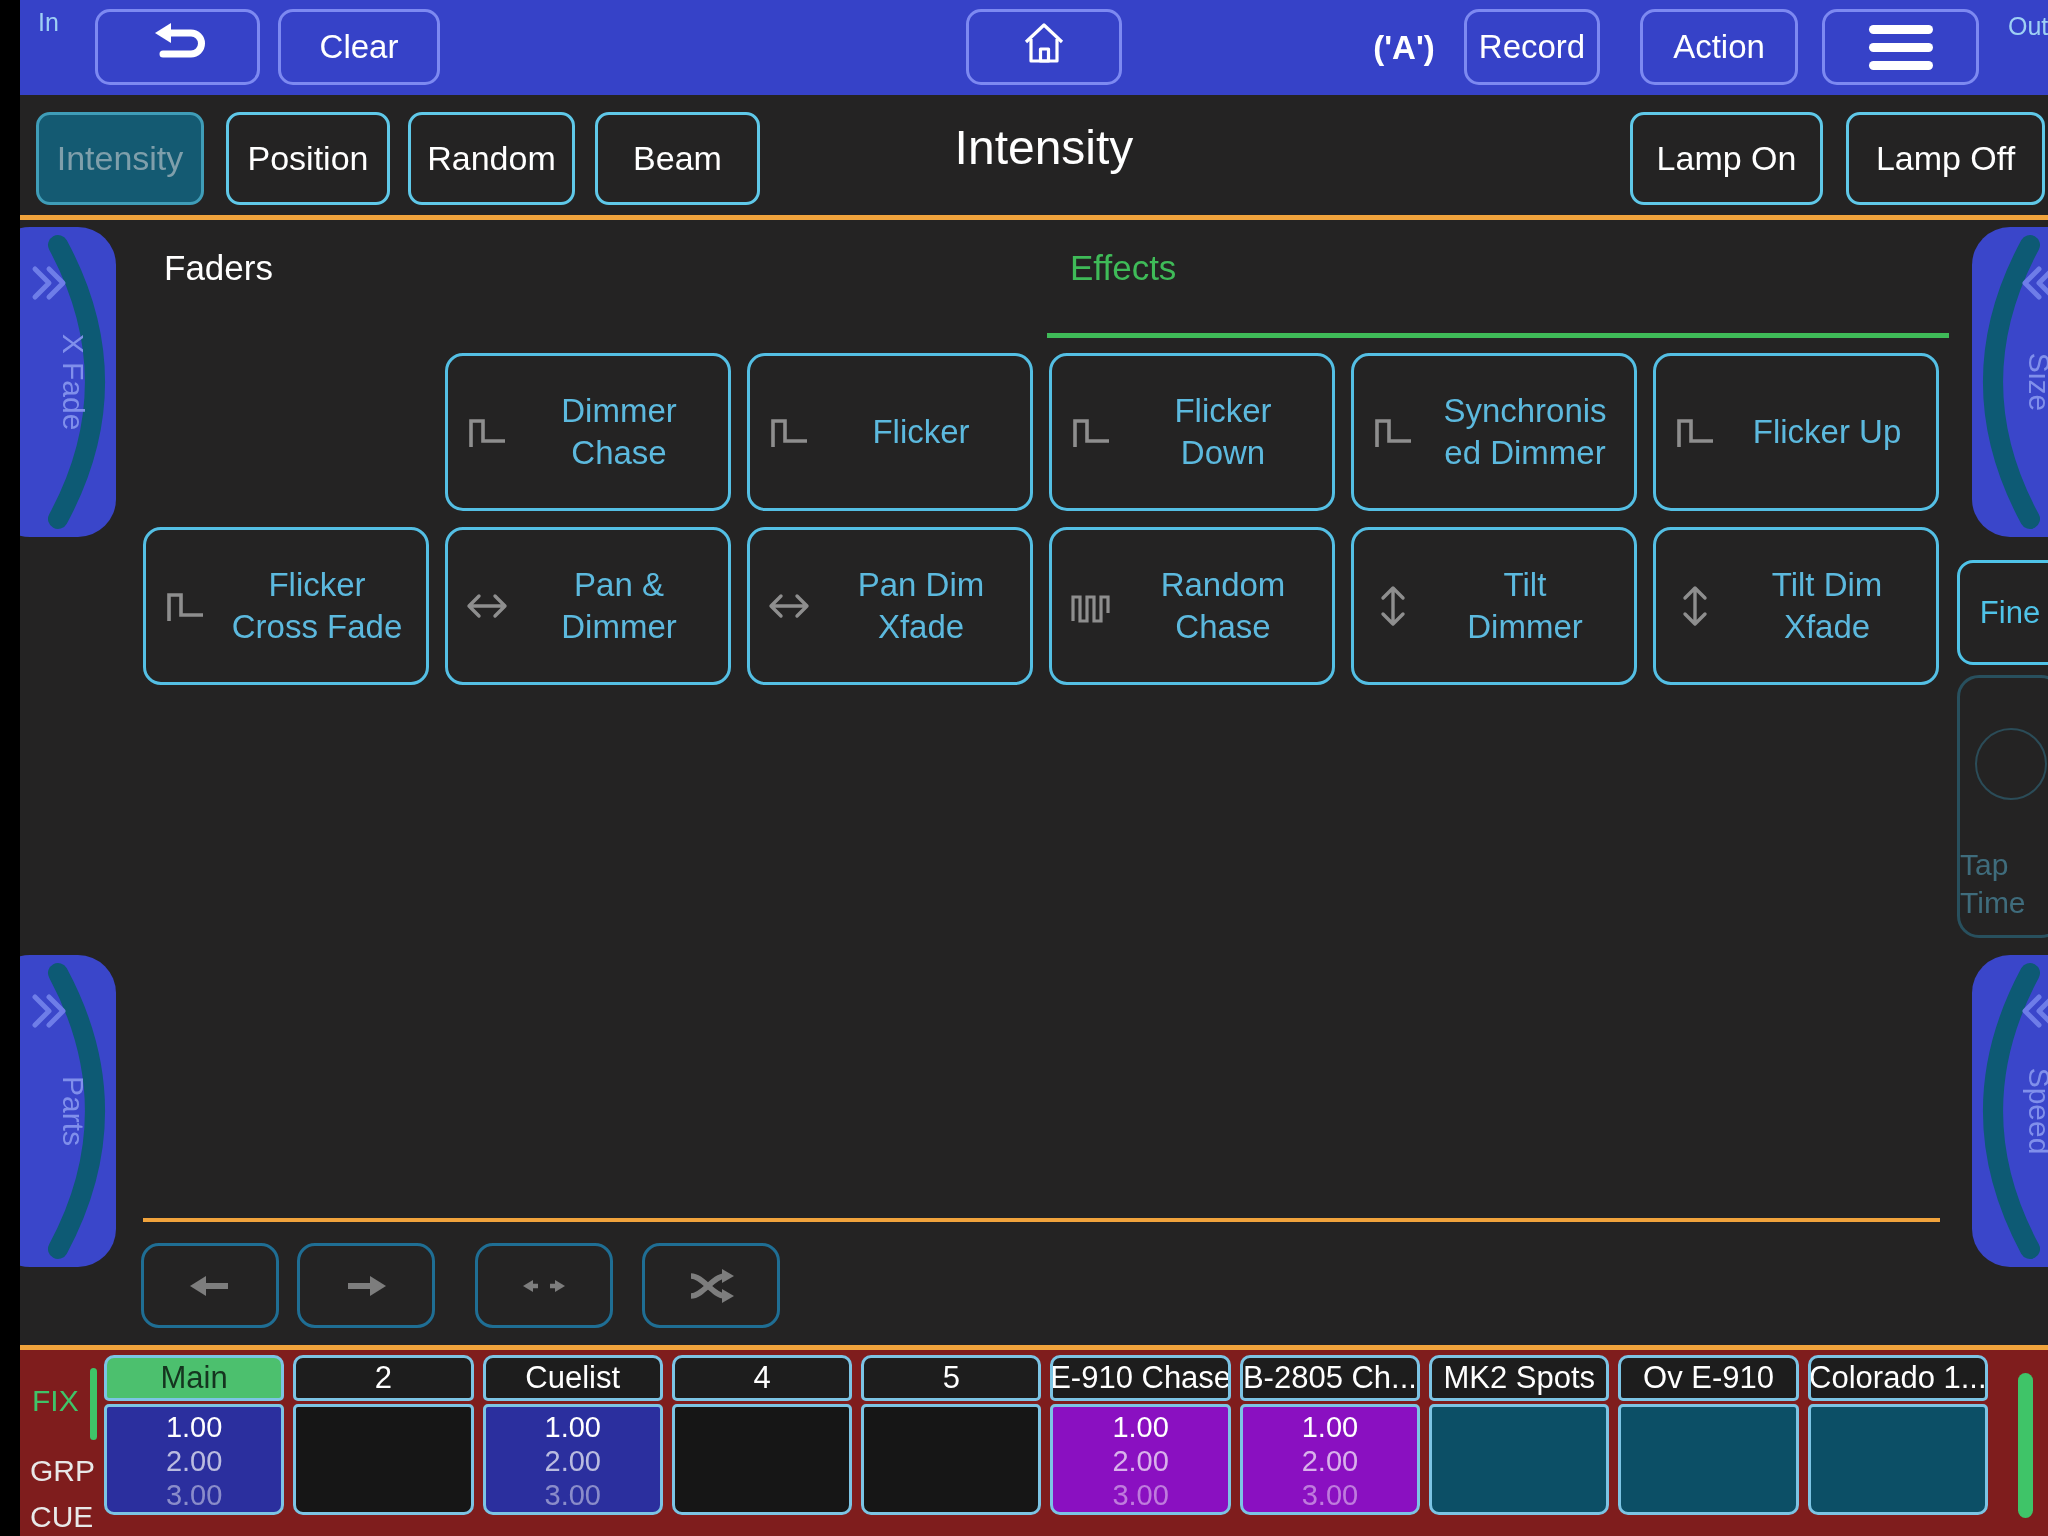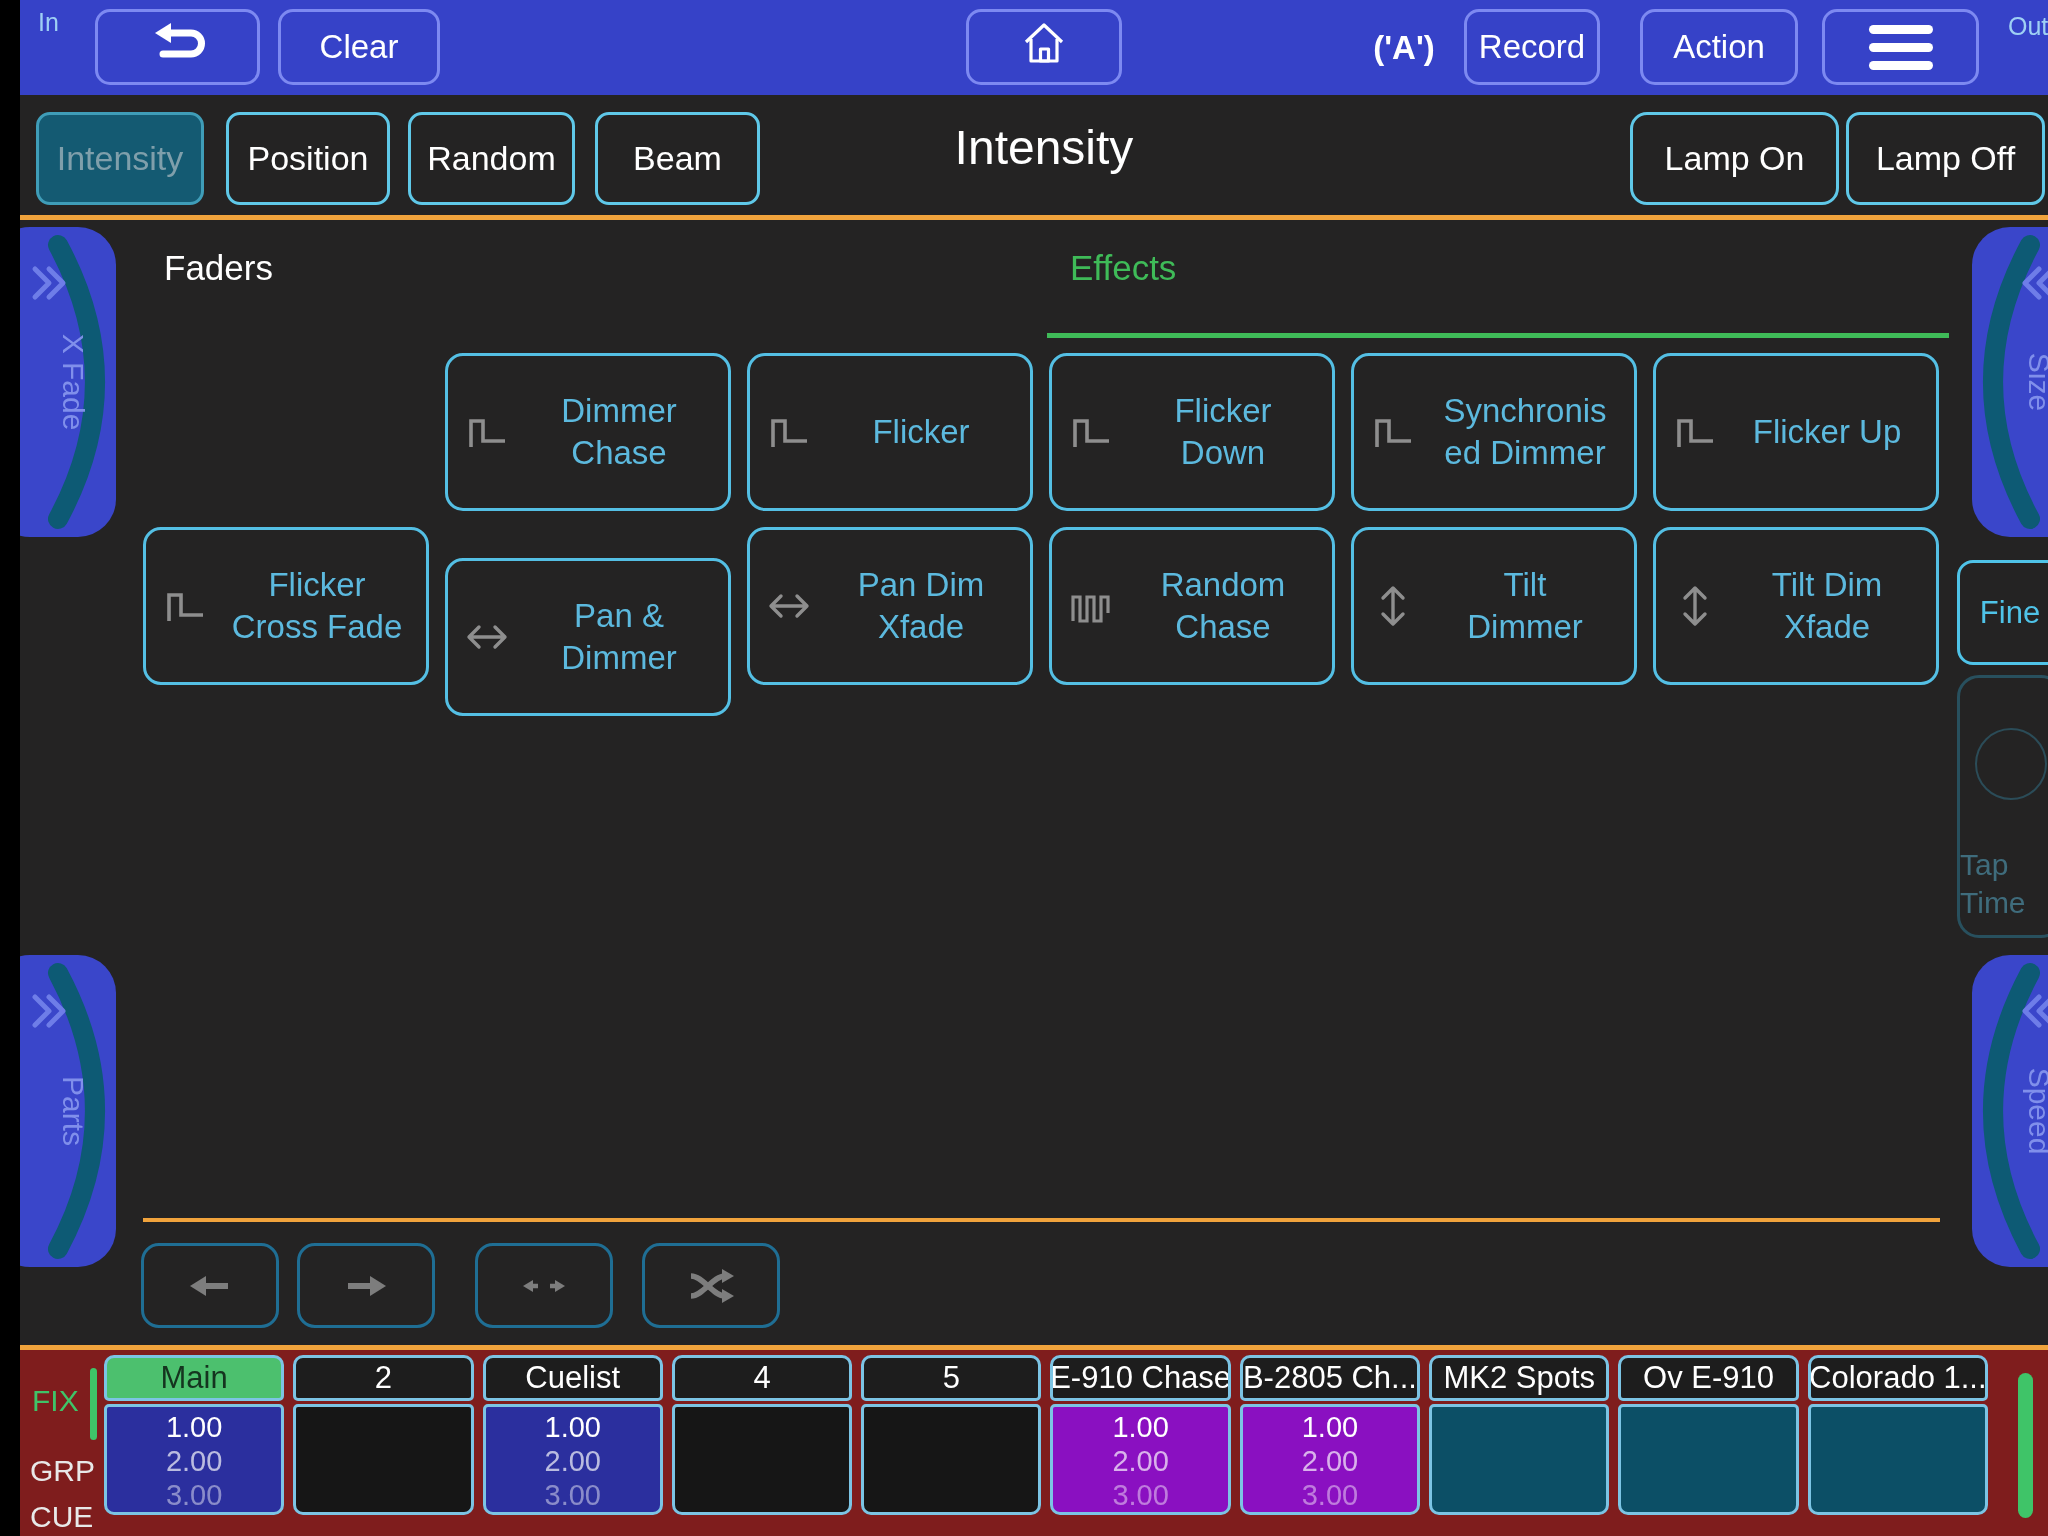--- a/index.html
+++ b/index.html
@@ -129,21 +129,21 @@
 
     <span class="corner-label" style="left:1988px; top:12px;">Out</span>
   </header>
 
   <div class="attr-bar">
     <button class="attr-tab selected" style="left:16px; width:168px;">Intensity</button>
     <button class="attr-tab" style="left:206px; width:164px;">Position</button>
     <button class="attr-tab" style="left:388px; width:167px;">Random</button>
     <button class="attr-tab" style="left:575px; width:165px;">Beam</button>
     <div class="page-title">Intensity</div>
-    <button class="attr-tab" style="left:1610px; width:209px;border-radius:17px;">Lamp On</button>
+    <button class="attr-tab" style="left:1610px; width:193px;">Lamp On</button>
     <button class="attr-tab" style="left:1826px; width:199px;">Lamp Off</button>
   </div>
   <div class="divider-orange" style="left:0; top:215px; width:2048px; height:5px;"></div>
 
   <button class="view-tab" style="left:144px;">Faders</button>
   <button class="view-tab selected" style="left:1050px;">Effects</button>
   <div class="fx-underline"></div>
 
 
   <button class="fx-btn" style="left:425px; top:353px;">
@@ -185,21 +185,21 @@
   </button>
 
   <button class="fx-btn" style="left:123px; top:527px;">
     <svg class="fx-icon" viewBox="0 0 46 46" fill="none" stroke="#8e8e8e" stroke-width="3.6">
         <path d="M7 38 V12 H19 V32 H41"></path>
       </svg>
     <span class="fx-label">Flicker
 Cross Fade</span>
   </button>
 
-  <button class="fx-btn" style="left:425px; top:558px;justify-content:center;">
+  <button class="fx-btn" style="left:425px; top:527px;justify-content:center;">
     <svg class="fx-icon" viewBox="0 0 46 46" fill="none" stroke="#8e8e8e" stroke-width="3.4" stroke-linecap="round" stroke-linejoin="round">
         <path d="M6 23 H40 M15 13 L5 23 L15 33 M31 13 L41 23 L31 33"></path>
       </svg>
     <span class="fx-label">Pan &amp;
 Dimmer</span>
   </button>
 
   <button class="fx-btn" style="left:727px; top:527px;">
     <svg class="fx-icon" viewBox="0 0 46 46" fill="none" stroke="#8e8e8e" stroke-width="3.4" stroke-linecap="round" stroke-linejoin="round">
         <path d="M6 23 H40 M15 13 L5 23 L15 33 M31 13 L41 23 L31 33"></path>

